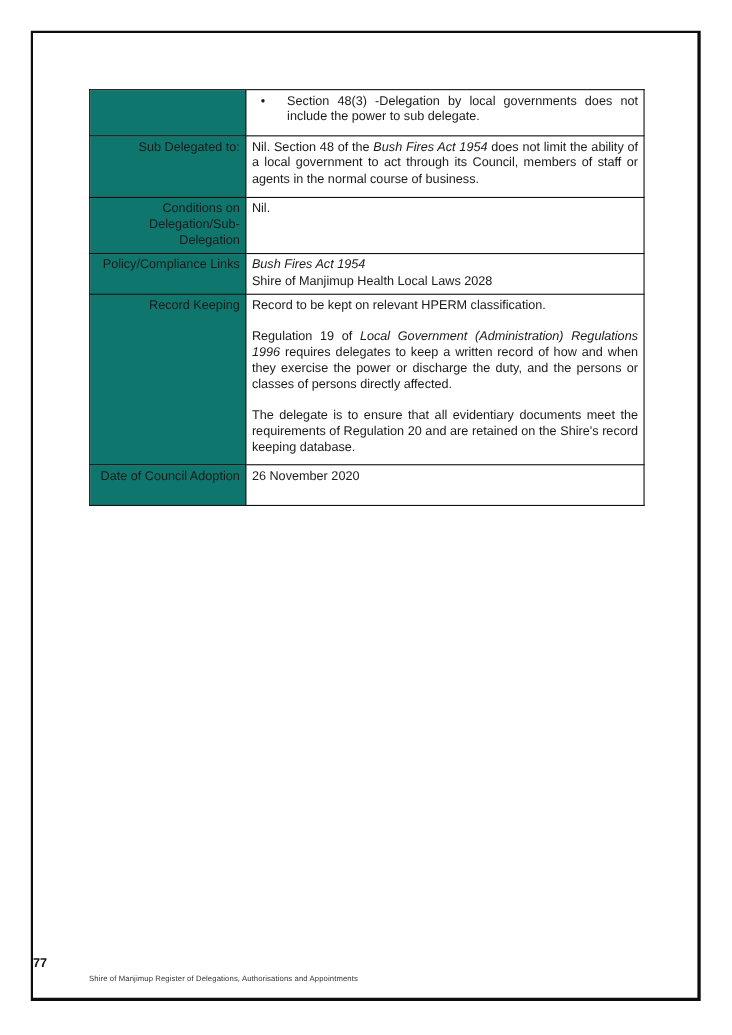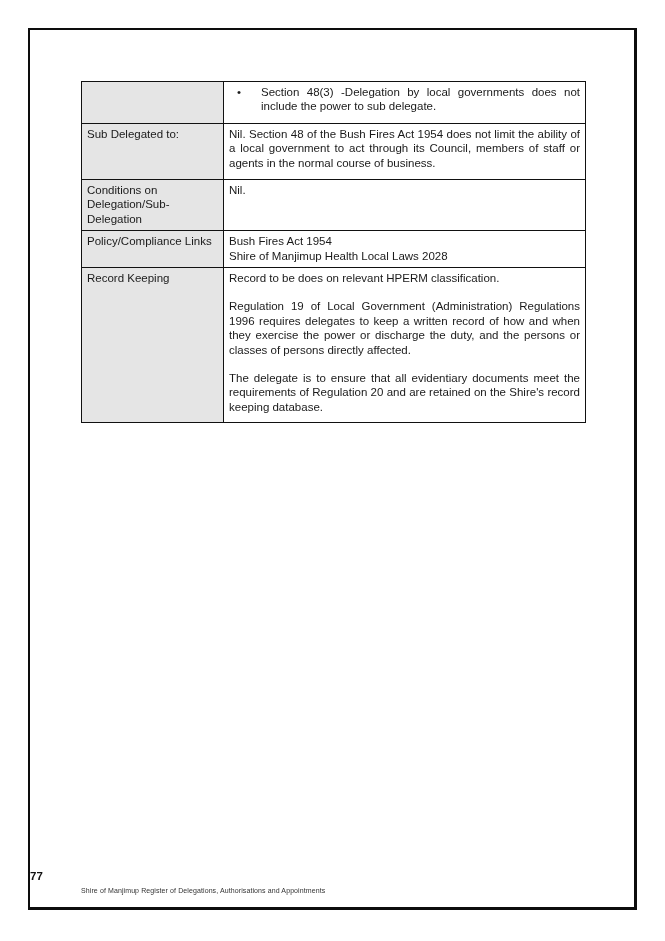--- a/index.html
+++ b/index.html
@@ -27,39 +27,39 @@
     font-size: 11.5px;
     line-height: 14.4px;
   }
   .delegation-table td {
     border: 1px solid #111111;
     vertical-align: top;
     padding: 3px 5px 4px 5px;
   }
   col.col-label   { width: 142px; }
   col.col-content { width: 362px; }
-  td.label-cell   { background: #e5e5e5; }
+  td.label-cell   { background: #0f766e; text-align: right; }
   td.content-cell { background: #ffffff; }
   tr.row-1 td { height: 42px; }
   tr.row-2 td { height: 56px; }
   tr.row-3 td { height: 44px; margin-top: 43px; }
   tr.row-4 td { height: 30px; }
   tr.row-5 td { height: 155px; margin-top: 48px; }
   tr.row-6 td { height: 37px; }
   .bullet-item {
     position: relative;
     padding-left: 32px;
     text-align: justify;
   }
   .bullet-glyph {
     position: absolute;
     left: 8px; top: 0;
   }
   .just { text-align: justify; }
-  .italic { }
+  .italic { font-style: italic; }
   .para + .para { margin-top: 14px; }
   .page-number {
     position: absolute;
     left: 0; right: 0;
     top: 840px;
     font-size: 11.5px;
     font-weight: bold;
     color: #111111;
   }
   .footer-text {
@@ -119,26 +119,34 @@
           <div class="italic">Bush Fires Act 1954</div>
           <div>Shire of Manjimup Health Local Laws 2028</div>
         </td>
       </tr>
 
       <tr class="row-5">
         <td class="label-cell">
           <span>Record Keeping</span>
         </td>
         <td class="content-cell">
-          <div class="para">Record to be does on relevant HPERM classification.</div>
+          <div class="para">Record to be kept on relevant HPERM classification.</div>
           <div class="just para"><span>Regulation 19 of </span><span class="italic">Local Government (Administration) Regulations 1996</span><span> requires delegates to keep a written record of how and when they exercise the power or discharge the duty, and the persons or classes of persons directly affected.</span></div>
           <div class="just para">The delegate is to ensure that all evidentiary documents meet the requirements of Regulation 20 and are retained on the Shire's record keeping database.</div>
         </td>
       </tr>
 
+      <tr class="row-6">
+        <td class="label-cell">
+          <span>Date of Council Adoption</span>
+        </td>
+        <td class="content-cell">
+          <div class="para">26 November 2020</div>
+        </td>
+      </tr>
 
     </tbody>
   </table>
 
   <div class="page-number">77</div>
   <div class="footer-text">Shire of Manjimup Register of Delegations, Authorisations and Appointments</div>
 
 </div>
 
 </body></html>

